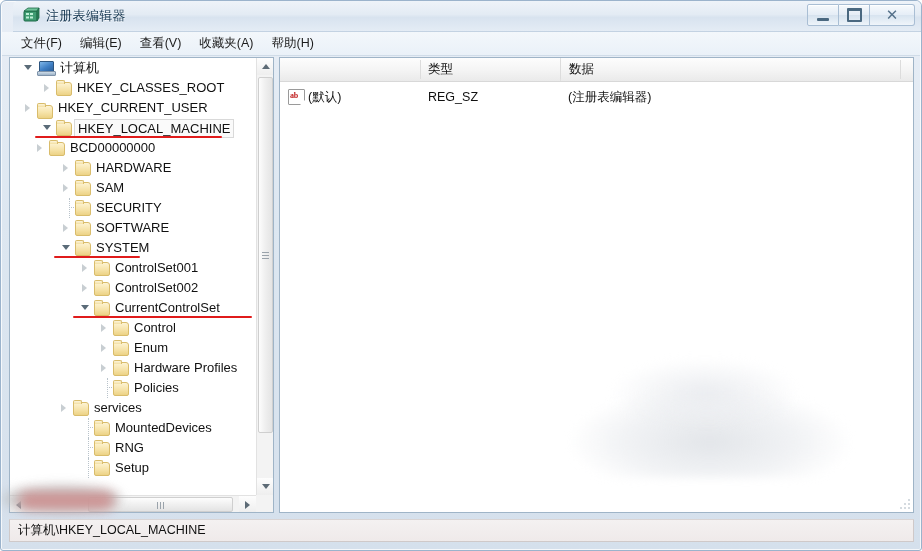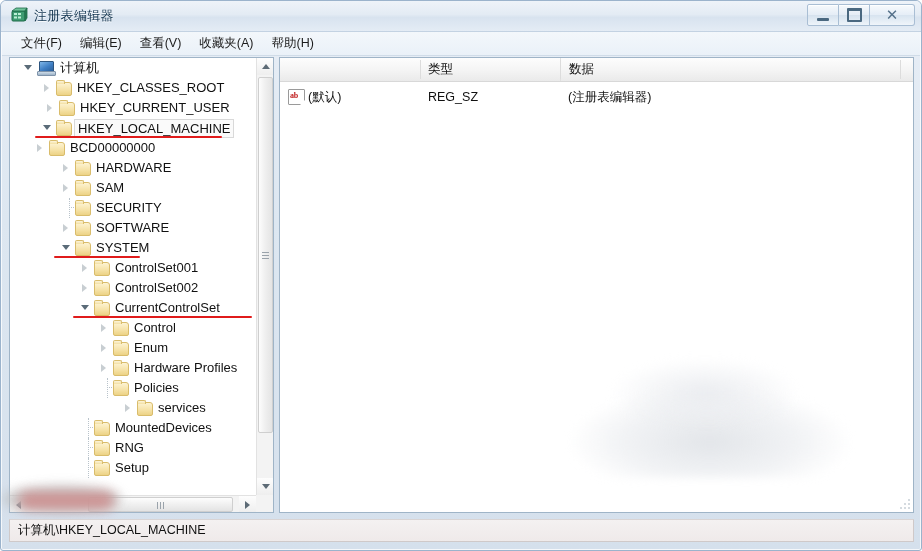--- a/index.html
+++ b/index.html
@@ -16,21 +16,21 @@
     box-sizing:border-box;
     border:1px solid #9bb3cc;
     border-radius:6px 6px 3px 3px;
     background:linear-gradient(180deg,#e8eef6 0%,#dde7f1 40%,#d5e0ec 100%);
     box-shadow:inset 0 0 0 1px rgba(255,255,255,.75);
     overflow:hidden;
   }
 
   
   .titlebar{
-    position:absolute;left:0;top:0;right:0;height:30px;
+    position:absolute;left:12px;top:0;right:0;height:30px;
     background:linear-gradient(180deg,#eef3f9 0%,#e3ebf4 45%,#d8e3ef 55%,#e4ecf5 100%);
     border-bottom:1px solid #c3d2e2;
     border-radius:5px 5px 0 0;
   }
   .title-icon{
     position:absolute;left:9px;top:5px;width:18px;height:18px;
   }
   .title-text{
     position:absolute;left:33px;top:6px;
     font-size:13px;color:#12344f;
@@ -321,21 +321,21 @@
           </div>
           <div class="tnode" style="padding-left: 31px;">
             <div class="tw">
               <span class="arrow collapsed"></span>
             </div>
             <div class="folder">
               <i></i>
             </div>
             <span class="tlabel">HKEY_CLASSES_ROOT</span>
           </div>
-          <div class="tnode" style="padding-left: 34px;">
+          <div class="tnode" style="padding-left: 12px; align-items: flex-end;">
             <div class="tw">
               <span class="arrow collapsed"></span>
             </div>
             <div class="folder">
               <i></i>
             </div>
             <span class="tlabel">HKEY_CURRENT_USER</span>
           </div>
           <div class="tnode selected" style="padding-left: 31px;">
             <div class="tw">
@@ -461,21 +461,21 @@
           <div class="tnode" style="padding-left: 88px;">
             <div class="tw">
               <span class="vline"></span>
               <span class="dotline"></span>
             </div>
             <div class="folder">
               <i></i>
             </div>
             <span class="tlabel">Policies</span>
           </div>
-          <div class="tnode" style="padding-left: 112px;">
+          <div class="tnode" style="padding-left: 48px;">
             <div class="tw">
               <span class="arrow collapsed"></span>
             </div>
             <div class="folder">
               <i></i>
             </div>
             <span class="tlabel">services</span>
           </div>
           <div class="tnode" style="padding-left: 69px;">
             <div class="tw">

